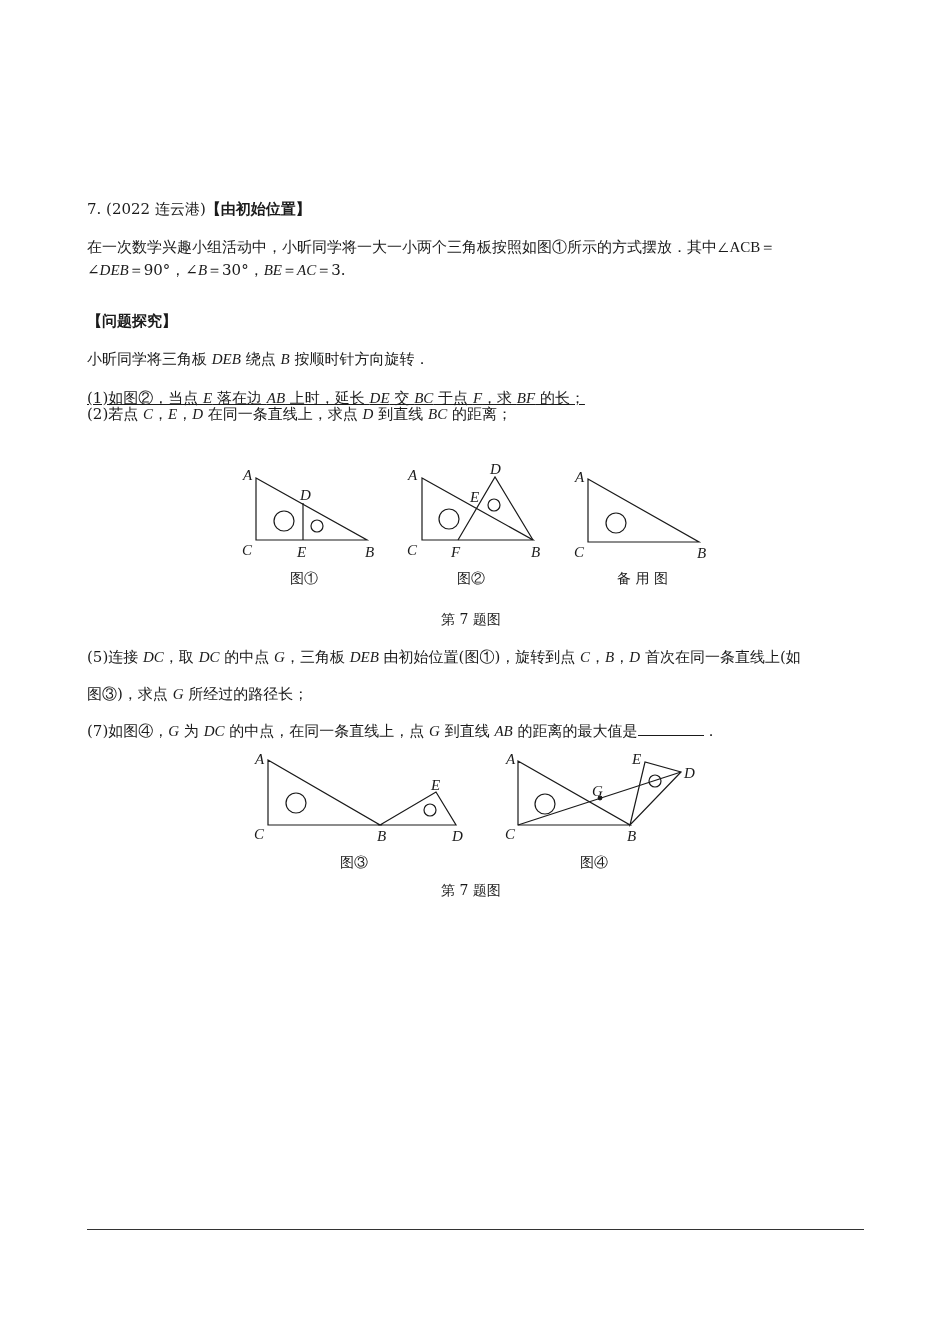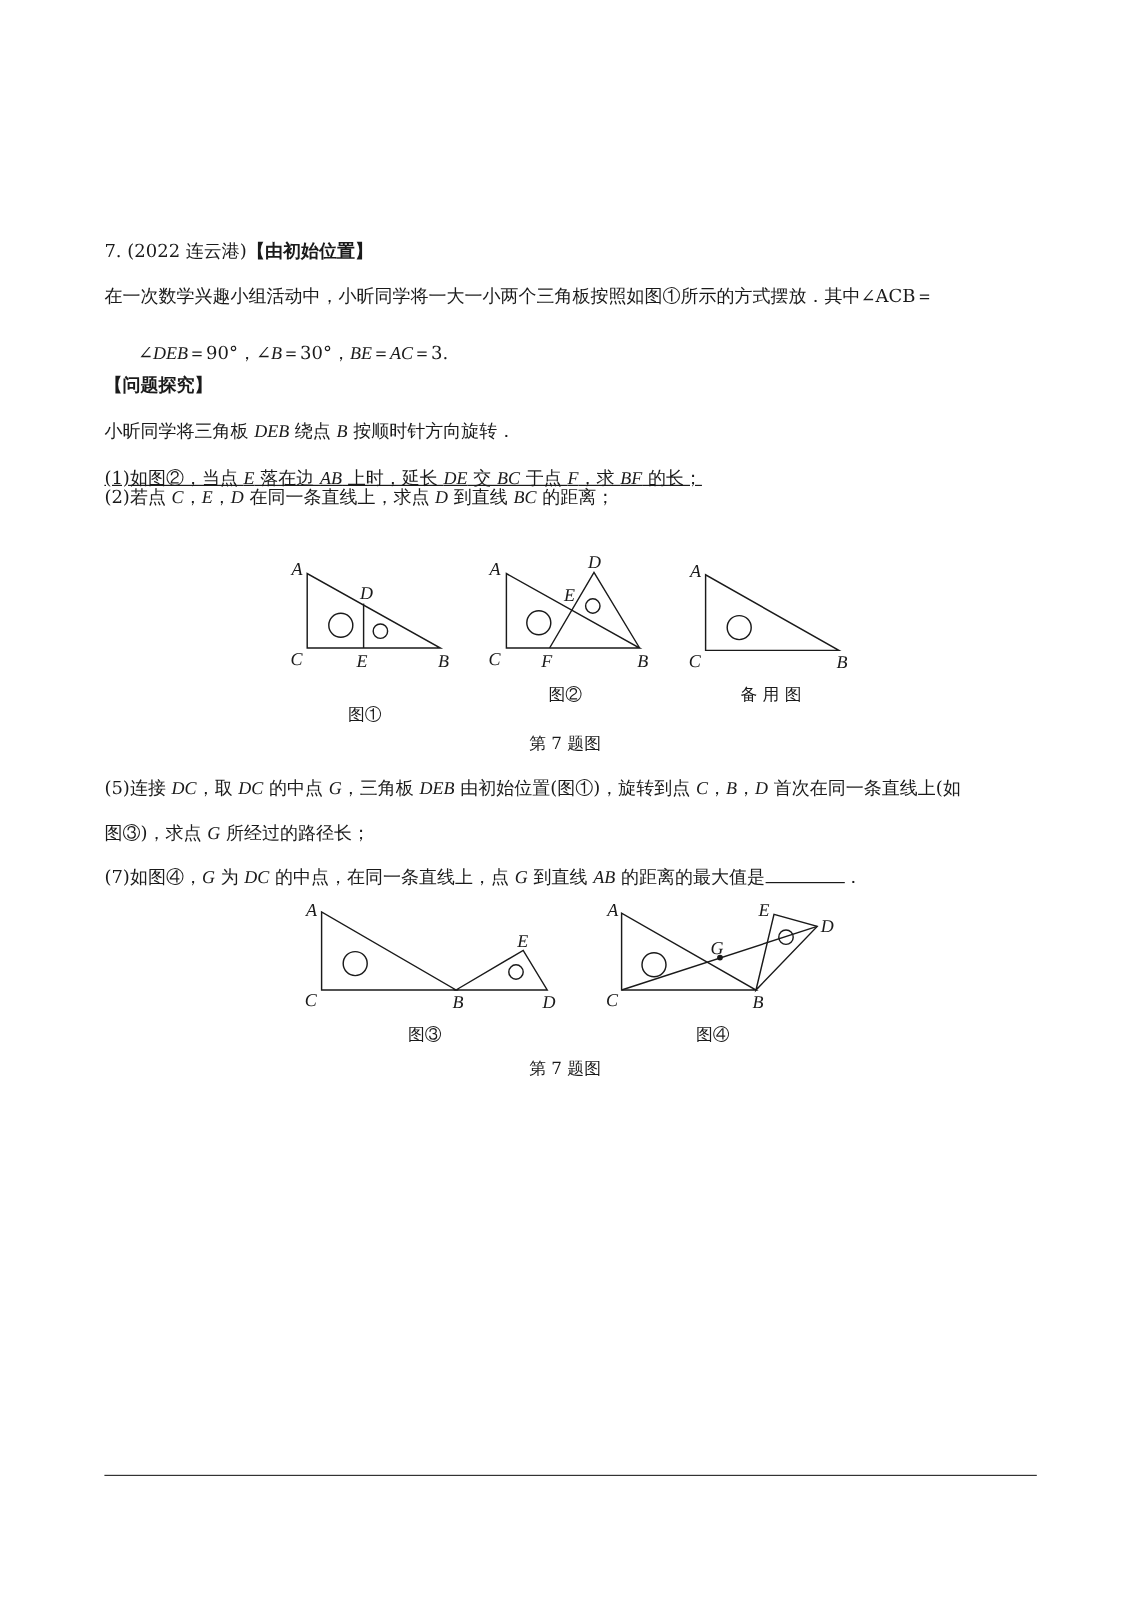--- a/index.html
+++ b/index.html
@@ -14,23 +14,23 @@
   .blank { display:inline-block; width:66px; border-bottom:1px solid #1a1a1a; height:14px; vertical-align:baseline; }
 </style>
 </head>
 <body>
 
 <div class="line" style="top:199px;">
   <span>7.</span>
   <span>(2022 连云港)</span><span class="bold">【由初始位置】</span>
 </div>
 
-<div class="line" style="top:237px;">在一次数学兴趣小组活动中，小昕同学将一大一小两个三角板按照如图①所示的方式摆放．其中∠ACB＝</div>
+<div class="line" style="top:237px;font-family:Liberation Serif, serif;">在一次数学兴趣小组活动中，小昕同学将一大一小两个三角板按照如图①所示的方式摆放．其中∠ACB＝</div>
 
-<div class="line" style="top:284px;margin-left:28px;">
+<div class="line" style="top:260px;">
   <span>∠</span><span class="it">DEB</span><span>＝90°，∠</span><span class="it">B</span><span>＝30°，</span><span class="it">BE</span><span>＝</span><span class="it">AC</span><span>＝3.</span>
 </div>
 
 <div class="line bold" style="top:311px;">【问题探究】</div>
 
 <div class="line" style="top:349px;">
   <span>小昕同学将三角板 </span><span class="it">DEB</span><span> 绕点 </span><span class="it">B</span><span> 按顺时针方向旋转．</span>
 </div>
 
 <div class="line" style="top:388px;text-decoration:underline;">
@@ -73,21 +73,21 @@
     <circle cx="600" cy="798" r="1.8" fill="#1a1a1a"></circle>
   </g>
 </svg>
 
 <style>.pt{position:absolute;font-family:"Liberation Serif",serif;font-style:italic;font-size:15px;line-height:15px;}</style>
 <span class="pt" style="left:243px;top:468px;">A</span>
 <span class="pt" style="left:300px;top:488px;">D</span>
 <span class="pt" style="left:242px;top:543px;">C</span>
 <span class="pt" style="left:297px;top:545px;">E</span>
 <span class="pt" style="left:365px;top:545px;">B</span>
-<span class="caption" style="left:290px;top:570px;margin-top:17px;">图①</span>
+<span class="caption" style="left:290px;top:570px;">图①</span>
 
 <span class="pt" style="left:408px;top:468px;">A</span>
 <span class="pt" style="left:490px;top:462px;">D</span>
 <span class="pt" style="left:470px;top:490px;">E</span>
 <span class="pt" style="left:407px;top:543px;">C</span>
 <span class="pt" style="left:451px;top:545px;">F</span>
 <span class="pt" style="left:531px;top:545px;">B</span>
 <span class="caption" style="left:457px;top:570px;">图②</span>
 
 <span class="pt" style="left:575px;top:470px;">A</span>

